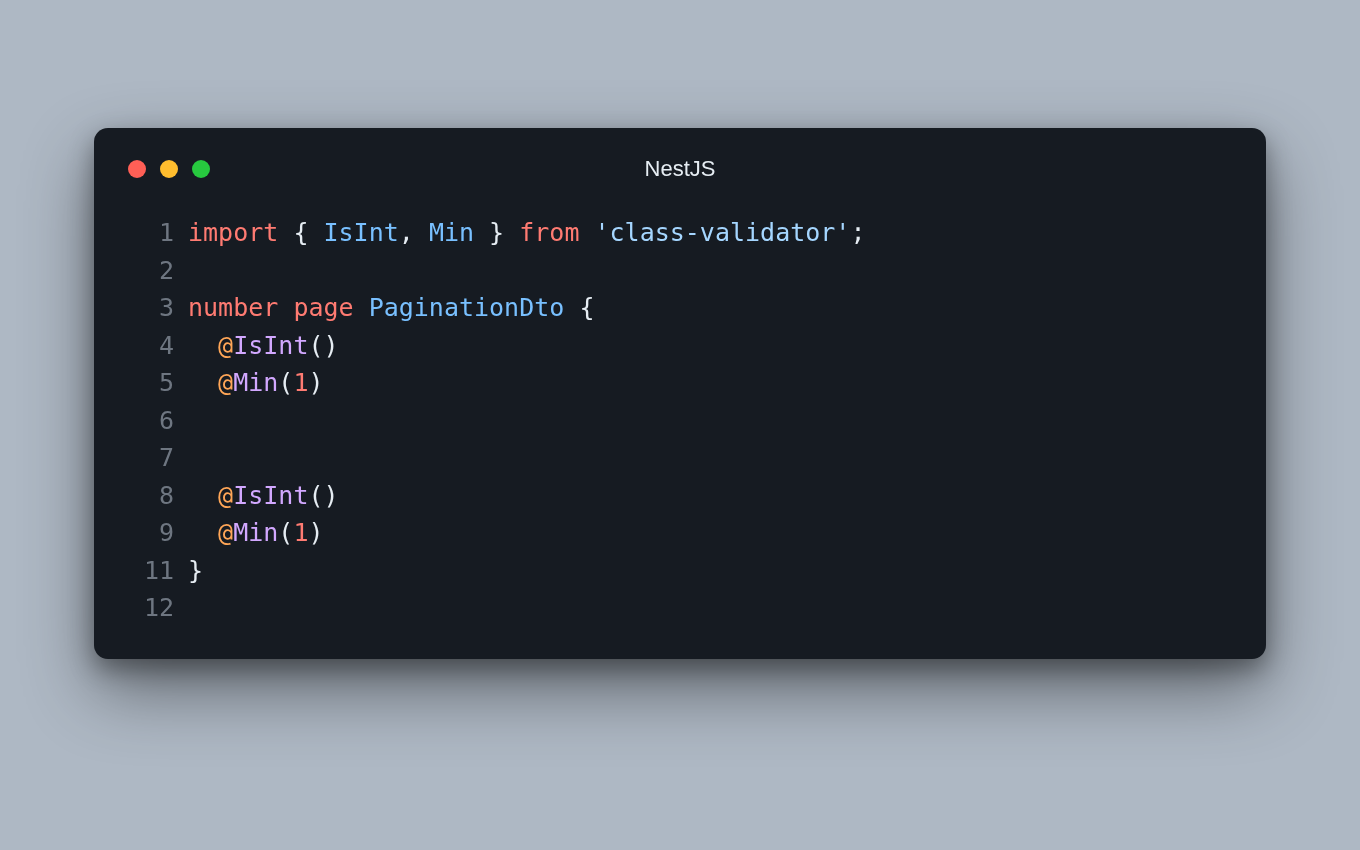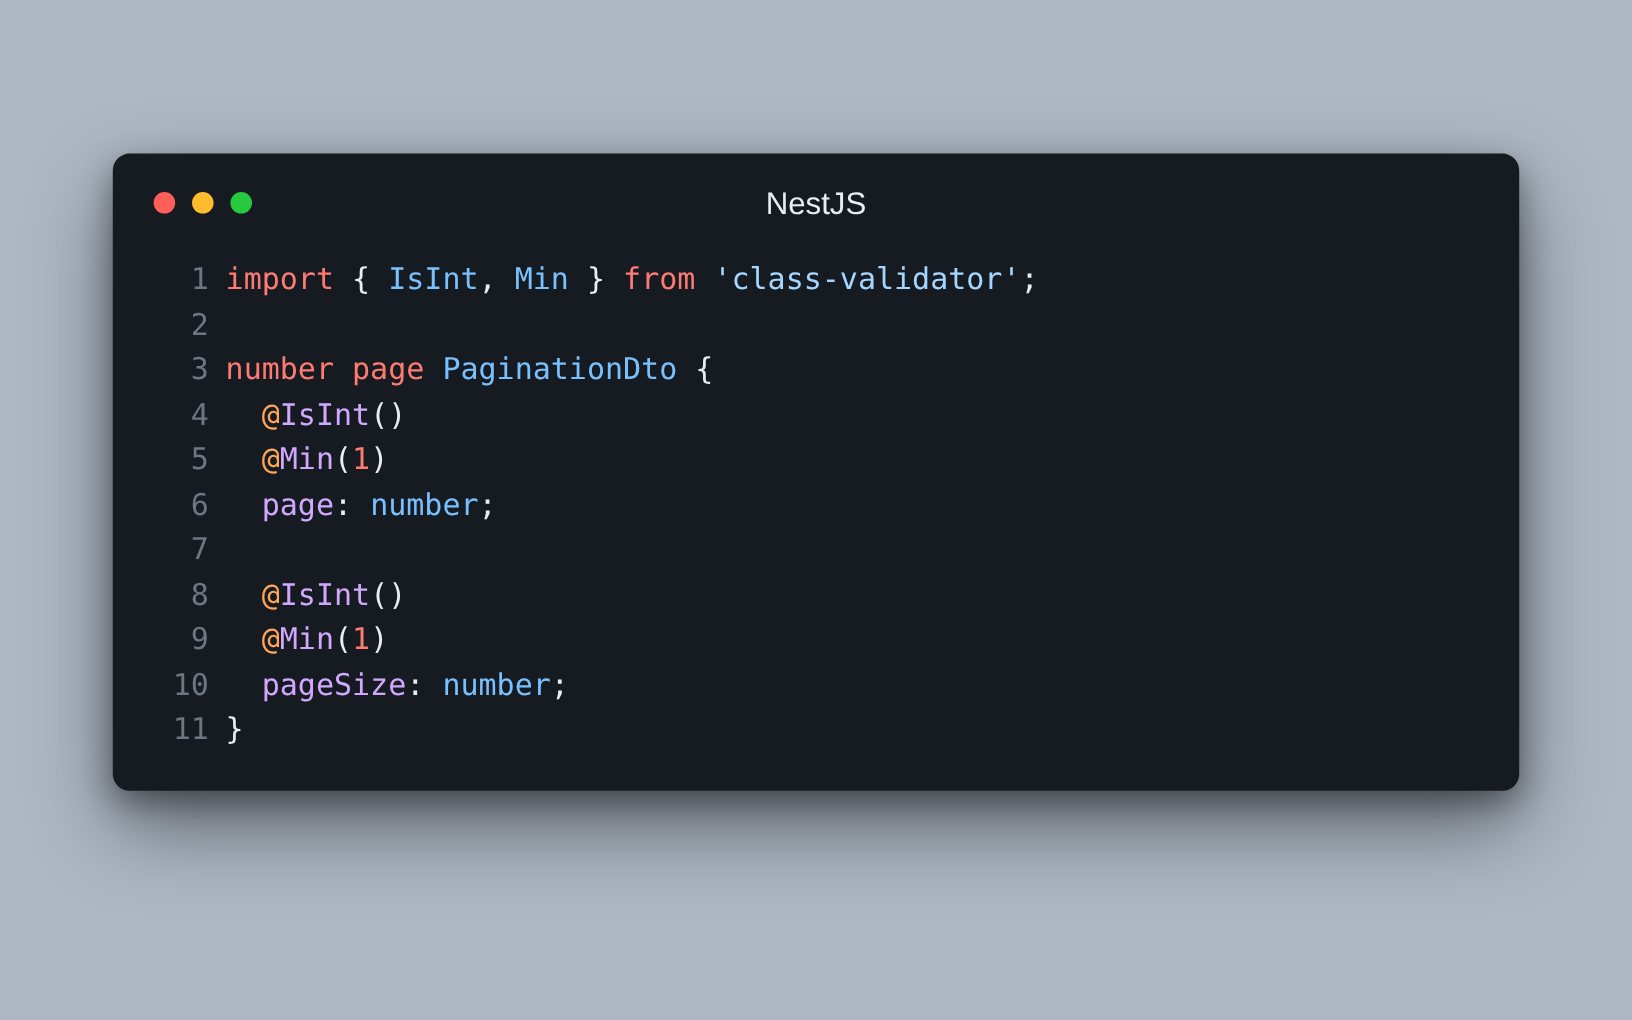--- a/index.html
+++ b/index.html
@@ -12,21 +12,21 @@
     box-shadow:0 30px 70px rgba(0,0,0,.45),0 10px 25px rgba(0,0,0,.35);
     padding:24px 34px 32px 34px;
     box-sizing:border-box;
   }
   .titlebar{display:flex;align-items:center;height:34px;position:relative;margin-bottom:28px;}
   .dots{display:flex;gap:14px;align-items:center;}
   .dot{width:18px;height:18px;border-radius:50%;}
   .dot.red{background:#ff5f56;}
   .dot.yellow{background:#ffbd2e;}
   .dot.green{background:#27c93f;}
-  .title{position:absolute;left:0;right:0;text-align:center;color:#e6edf3;font-size:26px;font-family:-apple-system,Segoe UI,Helvetica,Arial,sans-serif;}
+  .title{position:absolute;left:0;right:0;text-align:center;color:#e6edf3;font-size:22px;font-family:-apple-system,Segoe UI,Helvetica,Arial,sans-serif;}
   .code{font-size:25px;line-height:37.5px;}
   .row{display:flex;white-space:pre;}
   .ln{width:46px;text-align:right;color:#6e7681;margin-right:14px;flex:none;}
   .tok{color:#e6edf3;text-align:center;}
   .kw{color:#ff7b72;}       
   .id{color:#79c0ff;}       
   .cls{color:#d2a8ff;}      
   .fn{color:#d2a8ff;}       
   .str{color:#a5d6ff;}
   .punc{color:#e6edf3;}
@@ -69,44 +69,43 @@
         <span class="tok"><span>  </span><span class="at">@</span><span class="fn">IsInt</span><span class="punc">()</span></span>
       </div>
 
       <div class="row">
         <span class="ln">5</span>
         <span class="tok"><span>  </span><span class="at">@</span><span class="fn">Min</span><span class="punc">(</span><span class="num">1</span><span class="punc">)</span></span>
       </div>
 
       <div class="row">
         <span class="ln">6</span>
-        <span class="tok"><span>  </span><span class="cls">page</span><span class="punc">:</span><span> </span><span class="id">number</span><span class="punc">;</span></span>
       </div>
 
       <div class="row">
         <span class="ln">7</span>
         <span class="tok"></span>
       </div>
 
       <div class="row">
         <span class="ln">8</span>
         <span class="tok"><span>  </span><span class="at">@</span><span class="fn">IsInt</span><span class="punc">()</span></span>
       </div>
 
       <div class="row">
         <span class="ln">9</span>
         <span class="tok"><span>  </span><span class="at">@</span><span class="fn">Min</span><span class="punc">(</span><span class="num">1</span><span class="punc">)</span></span>
       </div>
 
-      <div class="row">
-        <span class="ln">10</span>
-        <span class="tok"><span>  </span><span class="cls">pageSize</span><span class="punc">:</span><span> </span><span class="id">number</span><span class="punc">;</span></span>
-      </div>
 
       <div class="row">
         <span class="ln">11</span>
         <span class="tok"><span class="punc">}</span></span>
       </div>
 
+      <div class="row">
+        <span class="ln">12</span>
+        <span class="tok"></span>
+      </div>
 
     </div>
   </div>
 </div>
 
 </body></html>

